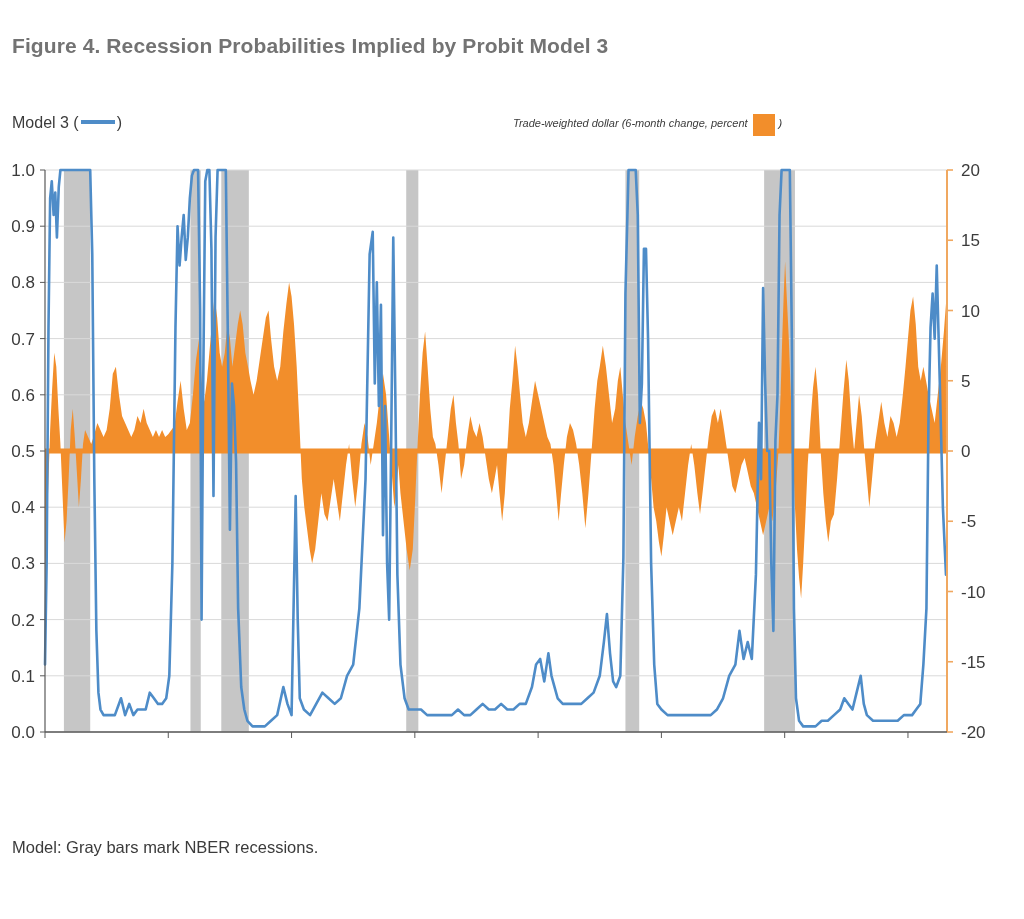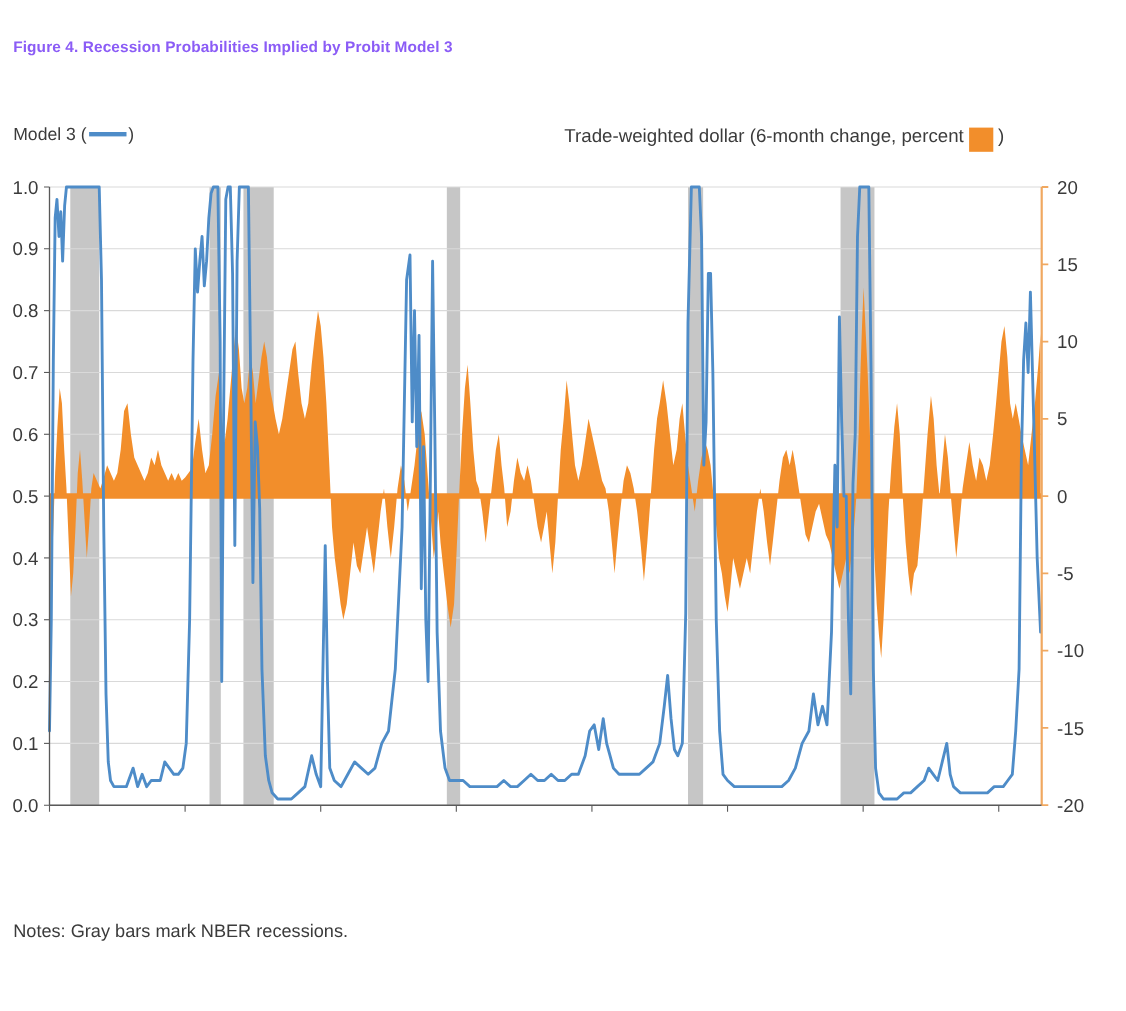--- a/index.html
+++ b/index.html
@@ -1,26 +1,26 @@
 <!DOCTYPE html>
 <html><head>
 <meta charset="utf-8">
 <style>
   html,body{margin:0;padding:0;background:#ffffff;}
   body{width:1024px;height:919px;font-family:"Liberation Sans",sans-serif;color:#3b3b3b;
        -webkit-font-smoothing:antialiased;}
   #page{position:relative;width:1024px;height:919px;overflow:hidden;}
 
-  #fig-title{position:absolute;left:12px;top:34px;font-size:14px;font-weight:bold;color:#8b5cf6;
+  #fig-title{position:absolute;left:12px;top:34px;font-size:21px;font-weight:bold;color:#737373;
              letter-spacing:.1px;}
 
   #legend-left{position:absolute;left:12px;top:114px;font-size:16px;color:#3b3b3b;
                display:flex;align-items:center;gap:0;}
-  #legend-right{position:absolute;left:513px;top:114px;font-size:17px;color:#3b3b3b;
-                display:flex;align-items:center;gap:0;}
+  #legend-right{position:absolute;left:513px;top:114px;font-size:11px;color:#3b3b3b;
+                display:flex;align-items:center;gap:0;font-style:italic;}
   .lg-line{display:inline-block;width:34px;height:4px;background:#4e8cc8;margin:0 2px 3px 2px;vertical-align:middle;}
   .lg-swatch{display:inline-block;width:22px;height:22px;background:#f28e2b;margin:0 4px -5px 5px;}
 
   #plot-wrap{position:absolute;left:0;top:155px;width:912px;height:590px;}
   svg{display:block;}
 
   .ylabel,.y2label,.xlabel{font-size:17px;fill:#3b3b3b;font-family:"Liberation Sans",sans-serif;}
   .ylabel{text-anchor:end;}
   .y2label{text-anchor:start;}
   .xlabel{text-anchor:middle;}
@@ -139,15 +139,15 @@
           <text x="661.4009111617299" y="605" class="xlabel">1/03</text>
           <line x1="661.4009111617299" x2="661.4009111617299" y1="577" y2="583" stroke="#595959" stroke-width="1"></line>
           <text x="784.6810933940759" y="605" class="xlabel">1/09</text>
           <line x1="784.6810933940759" x2="784.6810933940759" y1="577" y2="583" stroke="#595959" stroke-width="1"></line>
           <text x="907.961275626422" y="605" class="xlabel">1/15</text>
           <line x1="907.961275626422" x2="907.961275626422" y1="577" y2="583" stroke="#595959" stroke-width="1"></line>
         </g>
     </svg>
   </div>
 
-  <div id="notes">Notes: Gray bars mark NBER recessions.</div>
+  <div id="notes">Model: Gray bars mark NBER recessions.</div>
 
 </div>
 
 </body></html>

